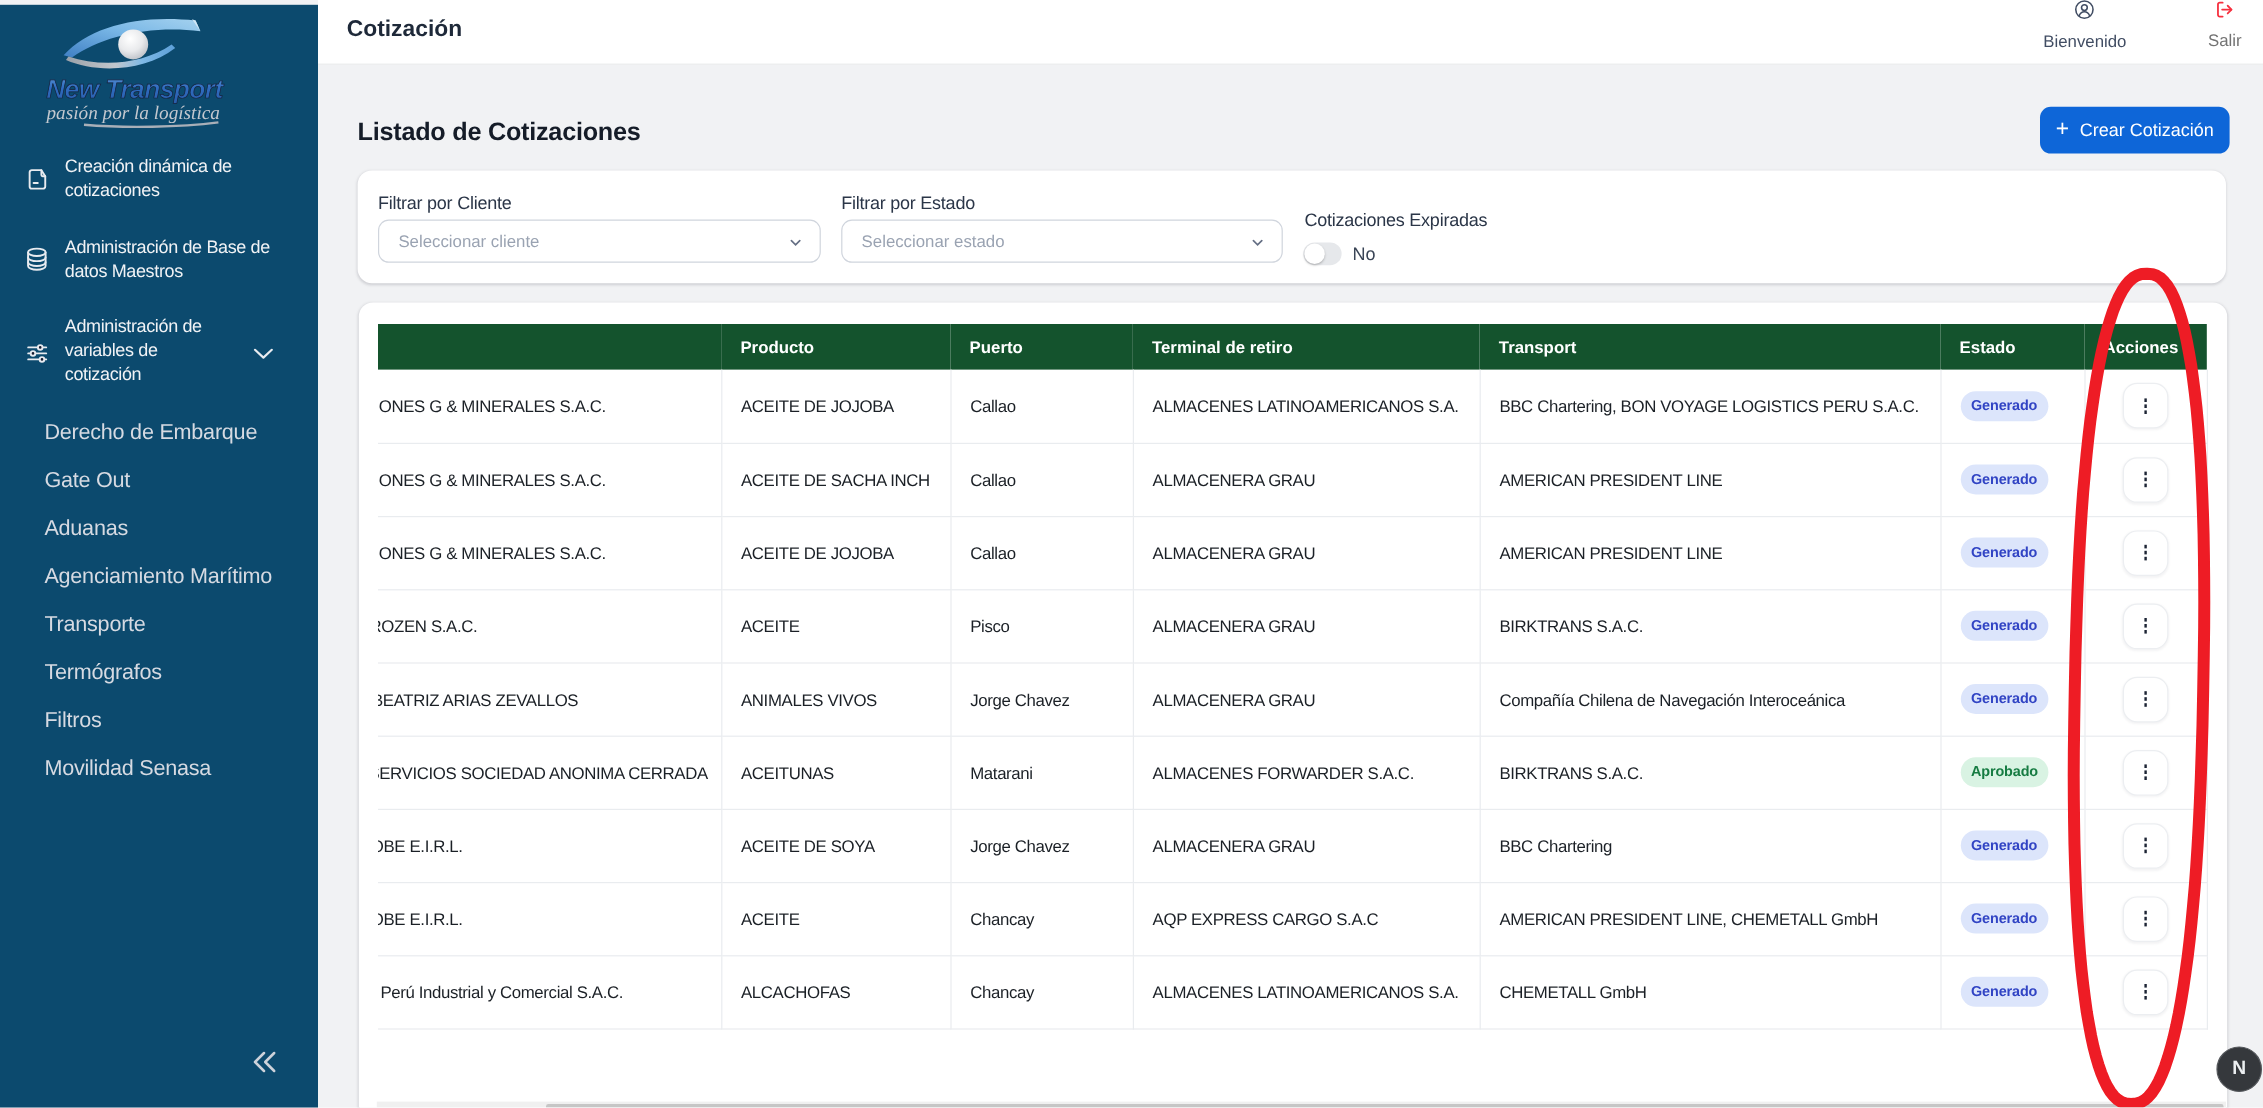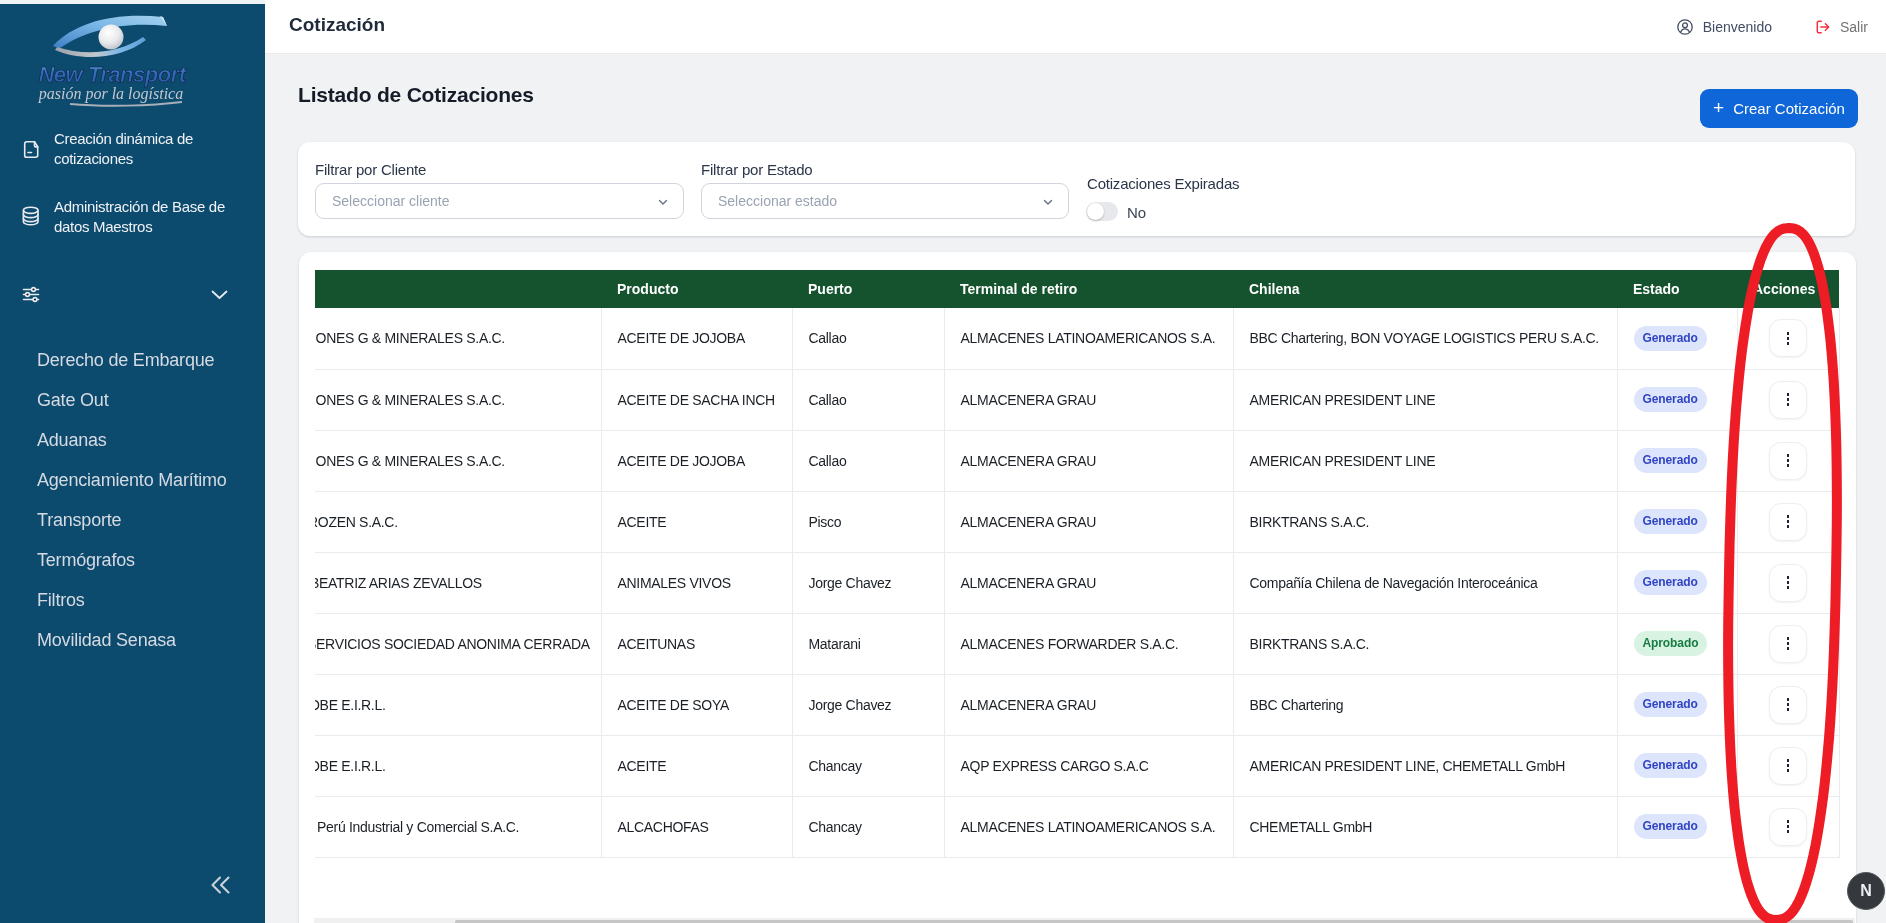--- a/index.html
+++ b/index.html
@@ -8,24 +8,24 @@
   #app { position:relative; width:1886px; height:923px; overflow:hidden; }
 
   
   #sidebar { position:absolute; left:0; top:4px; width:265px; height:923px; background:#0c4a6e; color:#eef1f5; }
   .mitem { position:absolute; left:54px; font-size:15px; letter-spacing:-0.3px; line-height:20px; color:#f0f2f5; }
   .subitem { position:absolute; left:37px; font-size:18px; letter-spacing:-0.2px; color:#d6dae2; }
 
   
   #topbar { position:absolute; left:265px; top:0; width:1621px; height:54px; background:#fff; border-bottom:1px solid #e9eaec; }
   #topbar .title { position:absolute; left:24px; top:14px; font-size:19px; font-weight:700; color:#1e2939; }
-  .tb-right { position:absolute; top:0; height:54px; display:flex; align-items:center; }
-
-  
-  #h1 { position:absolute; left:298px; top:83px; font-size:21px; font-weight:700; color:#151c28; letter-spacing:-0.2px; }
+  .tb-right { position:absolute; top:0; height:54px; display:flex; align-items:center;flex-direction:column; }
+
+  
+  #h1 { position:absolute; left:298px; top:99px; font-size:21px; font-weight:700; color:#151c28; letter-spacing:-0.2px; }
   #btn-crear { position:absolute; left:1700px; top:89px; width:158px; height:39px; background:#0e66d8; border-radius:9px; color:#fff; font-size:15px; display:flex; align-items:center; justify-content:center; }
 
   
   .card { position:absolute; background:#fff; border-radius:12px; box-shadow:0 1px 2px rgba(16,24,40,.06), 0 1px 3px rgba(16,24,40,.10); }
   #fcard { left:298px; top:142px; width:1557px; height:94px; }
   #tcard { left:299px; top:252px; width:1557px; height:700px; border-bottom-left-radius:0; border-bottom-right-radius:0; }
 
   .flabel { position:absolute; font-size:15px; letter-spacing:-0.2px; color:#2b3648; font-weight:400; }
   .fselect { position:absolute; height:36px; border:1px solid #d0d5dd; border-radius:9px; background:#fff; }
   .fselect .ph { position:absolute; left:16px; top:9px; font-size:14px; color:#9aa3b2; }
@@ -119,20 +119,21 @@
 
       <path d="M 212.5 287.5 L 219.5 294 L 226.5 287.5" stroke="#e8ebf0" stroke-width="1.8" fill="none" stroke-linecap="round" stroke-linejoin="round"></path>
 
       <g stroke="#cdd2da" stroke-width="2.1" fill="none" stroke-linecap="round" stroke-linejoin="round">
         <path d="M 220 873.5 L 212.5 881 L 220 888.5"></path>
         <path d="M 228.5 873.5 L 221 881 L 228.5 888.5"></path>
       </g>
     </svg>
     <div class="mitem" style="top:125px;width:150px;">Creación dinámica de cotizaciones</div>
     <div class="mitem" style="top:193px;width:185px;">Administración de Base de datos Maestros</div>
+    <div class="mitem" style="top:259px;width:140px;">Administración de variables de cotización</div>
     <div class="subitem" style="top:346px;">Derecho de Embarque</div>
     <div class="subitem" style="top:386px;">Gate Out</div>
     <div class="subitem" style="top:426px;">Aduanas</div>
     <div class="subitem" style="top:466px;">Agenciamiento Marítimo</div>
     <div class="subitem" style="top:506px;">Transporte</div>
     <div class="subitem" style="top:546px;">Termógrafos</div>
     <div class="subitem" style="top:586px;">Filtros</div>
     <div class="subitem" style="top:626px;">Movilidad Senasa</div>
   </div>
 
@@ -191,21 +192,21 @@
           <col style="width:384px">
           <col style="width:120px">
           <col style="width:102px">
       </colgroup>
       <tbody>
           <tr>
         <th></th>
             <th>Producto</th>
             <th>Puerto</th>
             <th>Terminal de retiro</th>
-            <th>Chilena</th>
+            <th>Transport</th>
             <th>Estado</th>
             <th>Acciones</th>
       </tr>
       <tr>
         <td class="cli"><span style="margin-left:-3px;">IONES G &amp; MINERALES S.A.C.</span></td>
         <td>ACEITE DE JOJOBA</td>
             <td>Callao</td>
             <td>ALMACENES LATINOAMERICANOS S.A.</td>
             <td>BBC Chartering, BON VOYAGE LOGISTICS PERU S.A.C.</td>
         <td><span class="badge b-gen">Generado</span></td>

